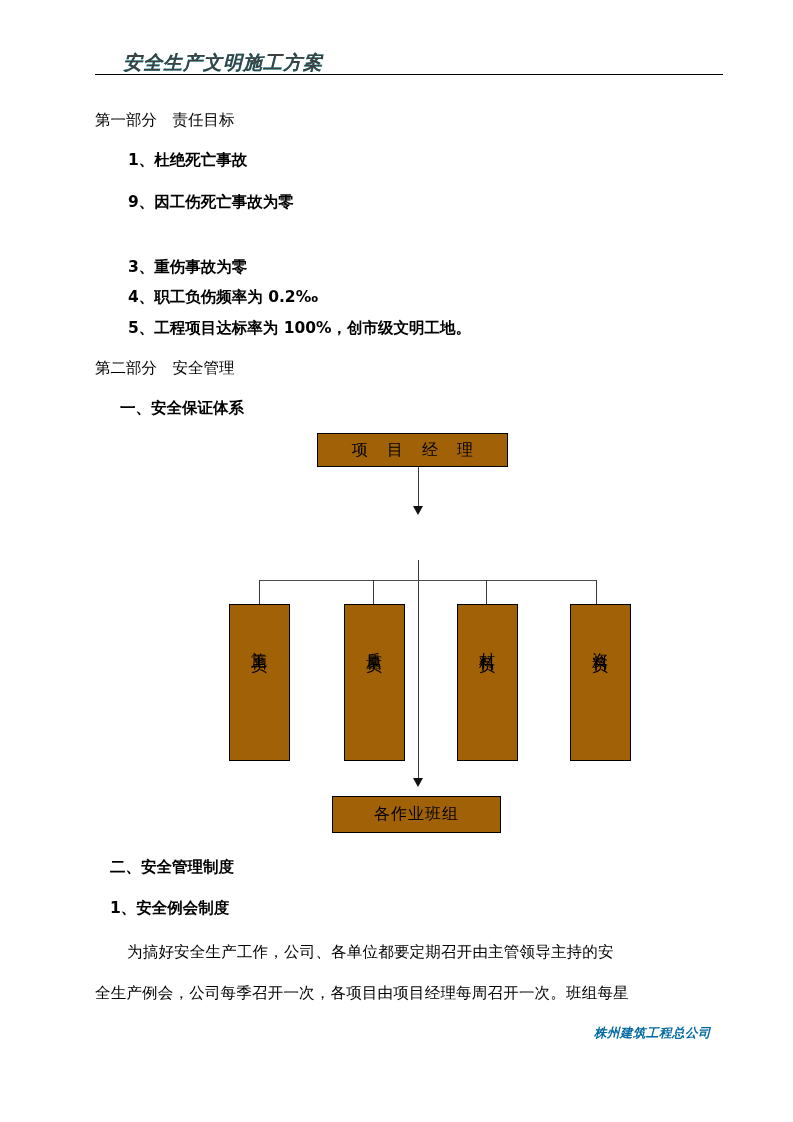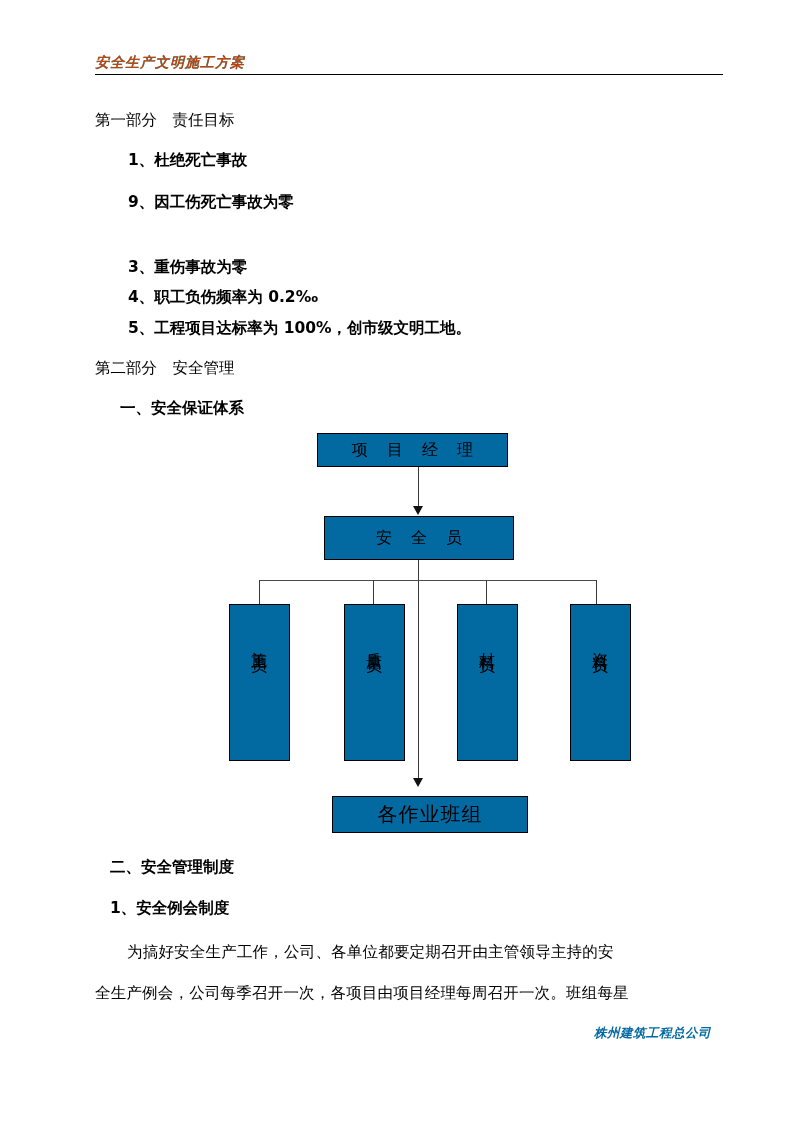--- a/index.html
+++ b/index.html
@@ -18,28 +18,29 @@
 
   
   .page-header {
     position: absolute;
     left: 95px;
     top: 52px;
     width: 628px;
     height: 26px;
   }
   .header-title {
-    font-size: 14px;
-    font-weight: bold;
-    color: #c2410c;
+    font-size: 19px;
+    font-weight: bold;
+    color: #404040;
     letter-spacing: 1px;
     font-style: italic;
     line-height: 20px;
     white-space: nowrap;
     text-shadow: 0 0 0.4px #00e5ff;
+    margin-left: 28px;
   }
   .header-rule {
     position: absolute;
     left: 0;
     top: 22px;
     width: 628px;
     height: 0;
     border-top: 1.6px solid #000000;
   }
 
@@ -89,21 +90,21 @@
     left: 0;
     top: 0;
     width: 793px;
     height: 1122px;
     pointer-events: none;
   }
   .box {
     position: absolute;
     border: 1.3px solid #000000;
     box-sizing: border-box;
-    background: #0369a1;
+    background: #a16207;
     display: flex;
     align-items: center;
     justify-content: center;
     font-size: 16px;
     color: #000000;
     text-align: center;
   }
   .box-wide {
     letter-spacing: 7px;
     text-indent: 7px;
@@ -116,23 +117,23 @@
   }
   .box-safety {
     left: 324px;
     top: 516px;
     width: 190px;
     height: 44px;
   }
   .box-teams {
     left: 332px;
     top: 796px;
-    width: 196px;
+    width: 169px;
     height: 37px;
-    font-size: 20px;
+    font-size: 16px;
     letter-spacing: 1px;
   }
   .box-v {
     top: 604px;
     width: 61px;
     height: 157px;
     align-items: flex-start;
     padding-top: 34px;
   }
   .vtext {
@@ -233,21 +234,20 @@
   <div class="para bodytext" style="top:983px;">全生产例会，公司每季召开一次，各项目由项目经理每周召开一次。班组每星</div>
 </div>
 
 <div class="org-chart">
 
   <div class="box box-manager box-wide">项 目 经 理</div>
 
   <div class="vline conn-m-s"></div>
   <div class="arrow-head arrow-m-s"></div>
 
-  <div class="box box-safety box-wide">安 全 员</div>
 
   <div class="vline conn-s-bus"></div>
   <div class="hline bus"></div>
 
   <div class="vline drop drop1"></div>
   <div class="vline drop drop2"></div>
   <div class="vline drop drop3"></div>
   <div class="vline drop drop4"></div>
 
   <div class="box box-v box-v1">

